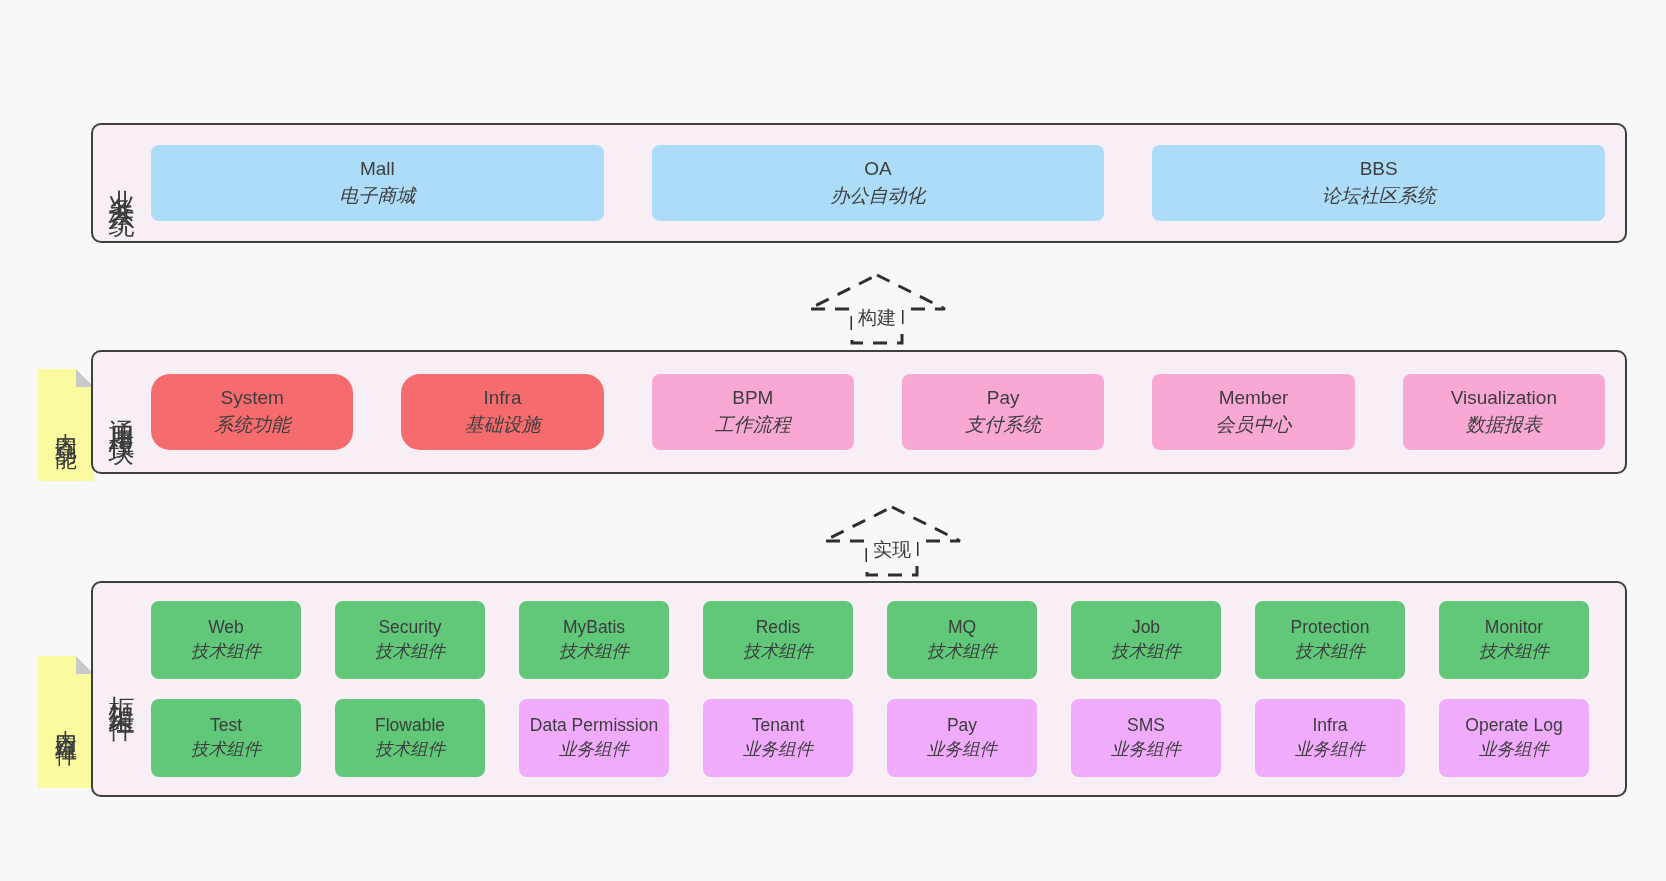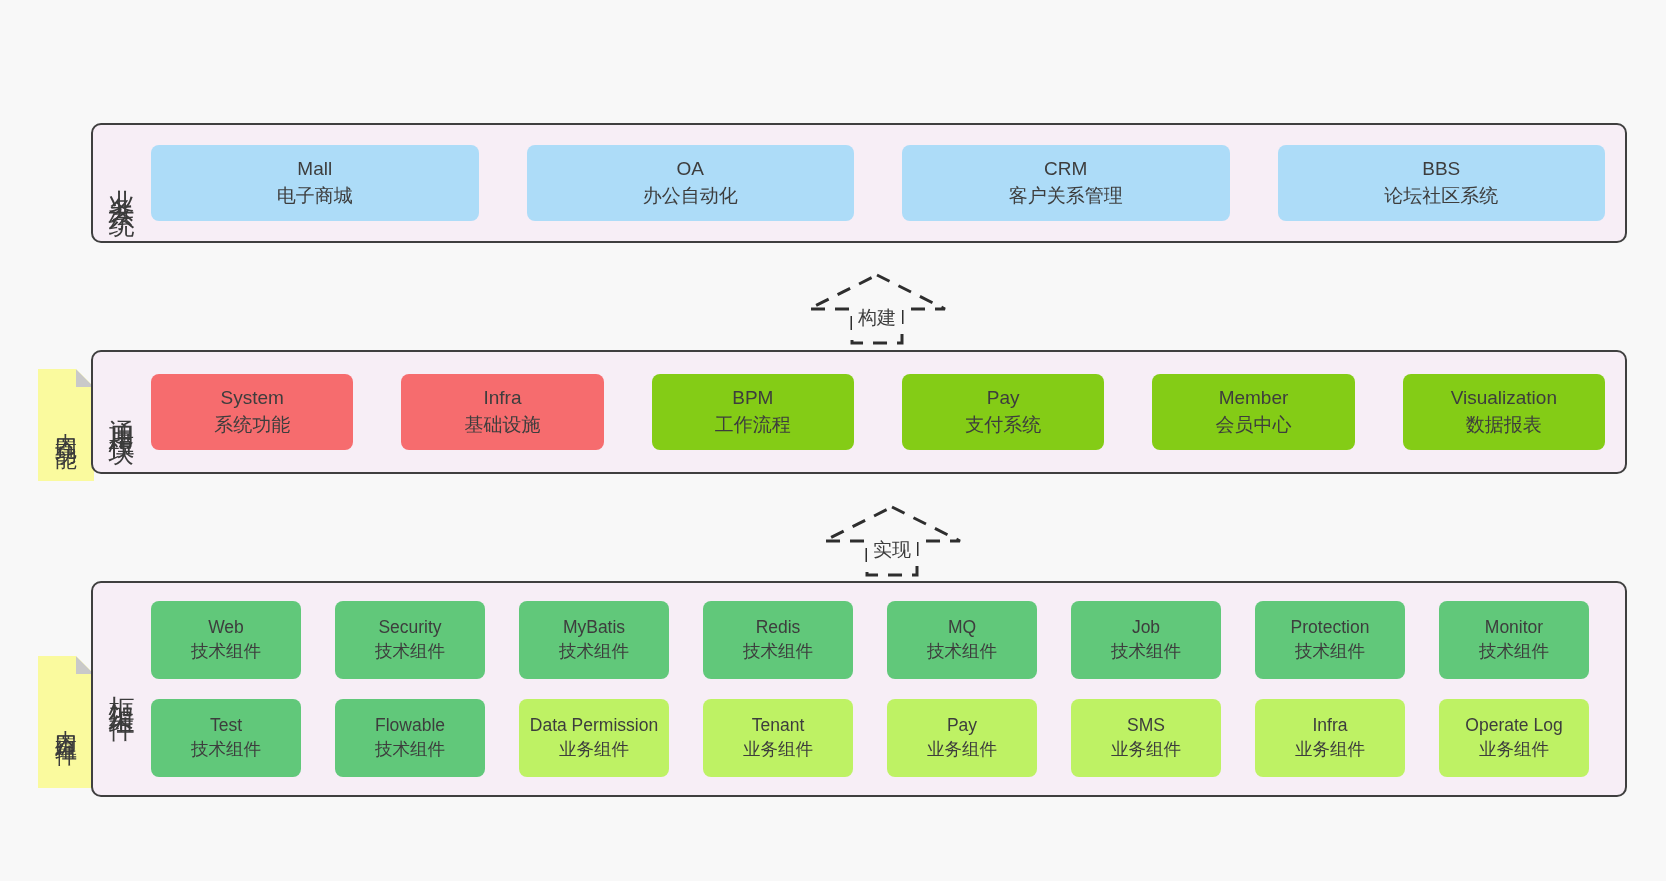--- a/index.html
+++ b/index.html
@@ -38,26 +38,26 @@
   }
   
   .box{
     flex:1;min-height:76px;border-radius:8px;
     display:flex;flex-direction:column;align-items:center;justify-content:center;
     text-align:center;line-height:1.42;font-size:19px;
     padding:2px 4px;box-sizing:border-box;
   }
   .grid-boxes .box{font-size:17.5px;line-height:1.35;min-height:0;}
   .box .t{display:block;}
-  .box .s{display:block;}
+  .box .s{display:block;font-style:italic;}
   .blue{background:#addcf8;}
-  .red{background:#f66c6e;}
-  .pink{background:#84cc16;}
+  .red{background:#f66c6e;border-radius:19px;}
+  .pink{background:#f9a8d4;}
   .green{background:#61c87a;}
-  .green-light{background:#bef264;}
+  .green-light{background:#f0abfc;}
   
   .sticky{
     position:absolute;left:38px;width:56px;background:#fafa9e;
     z-index:1;
     clip-path:polygon(0 0,calc(100% - 18px) 0,100% 18px,100% 100%,0 100%);
     display:flex;align-items:center;justify-content:center;
   }
   .sticky .fold{
     position:absolute;top:0;right:0;width:18px;height:18px;
     background:#c9c9c9;
@@ -87,24 +87,20 @@
   <div class="boxes">
     <div class="box blue">
       <span class="t">Mall</span>
       <span class="s">电子商城</span>
     </div>
     <div class="box blue">
       <span class="t">OA</span>
       <span class="s">办公自动化</span>
     </div>
     <div class="box blue">
-      <span class="t">CRM</span>
-      <span class="s">客户关系管理</span>
-    </div>
-    <div class="box blue">
       <span class="t">BBS</span>
       <span class="s">论坛社区系统</span>
     </div>
   </div>
 </div>
 
 <div class="arrow arrow-1">
   <svg viewBox="0 0 142 74">
     <polygon points="71,3 139,37 96,37 96,71 46,71 46,37 3,37" fill="none" stroke="#2e2e2e" stroke-width="3" stroke-dasharray="14 10"></polygon>
     <rect x="46" y="33" width="50" height="26" fill="#f8f8f8"></rect>

